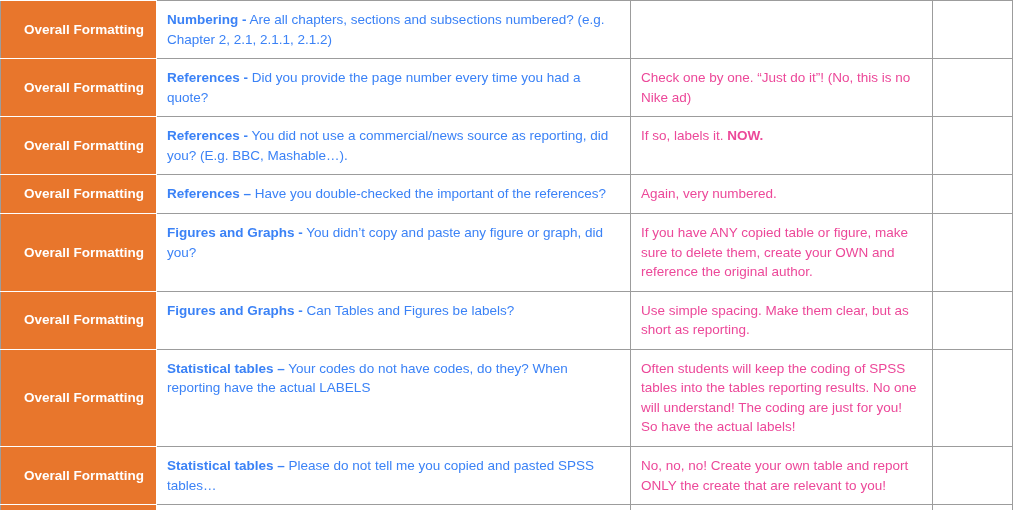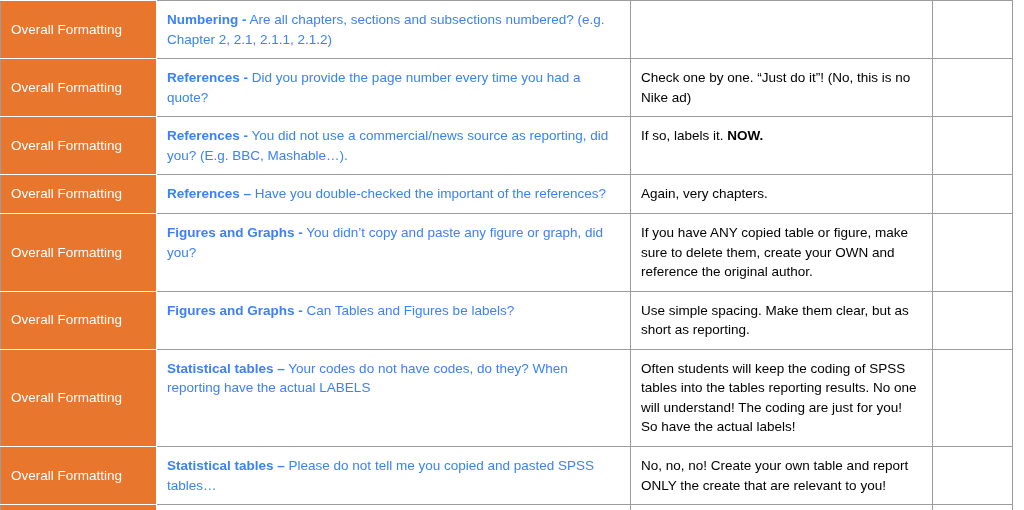--- a/index.html
+++ b/index.html
@@ -28,29 +28,29 @@
     border: 1px solid #9c9c9c;
     vertical-align: top;
     padding: 9px 10px 9px 10px;
     font-size: 13.5px;
     line-height: 1.45;
     color: #3b82f6;
   }
   td.cat {
     background: #E8762C;
     color: #ffffff;
-    font-weight: normal;
+    font-weight: bold;
     font-size: 13.5px;
     vertical-align: middle;
-    padding-left: 10px;
+    padding-left: 23px;
     border-color: #ffffff;
     border-left-color: #9c9c9c;
   }
   td.item strong { font-weight: bold; }
-  td.note { color: #000000; }
+  td.note { color: #ec4899; }
   td.check { background: #ffffff; }
 
   .row-partial td { border-bottom: none; }
 </style>
 </head>
 <body>
 
 <table class="checklist-table">
   <colgroup>
     <col class="c-cat">
@@ -77,21 +77,21 @@
     <tr>
       <td class="cat">Overall Formatting</td>
       <td class="item"><strong>References -</strong><span> You did not use a commercial/news source as reporting, did you? (E.g. BBC, Mashable…).</span></td>
       <td class="note"><span>If so, labels it. </span><strong>NOW.</strong></td>
       <td class="check"></td>
     </tr>
 
     <tr>
       <td class="cat">Overall Formatting</td>
       <td class="item"><strong>References –</strong><span> Have you double-checked the important of the references?</span></td>
-      <td class="note">Again, very chapters.</td>
+      <td class="note">Again, very numbered.</td>
       <td class="check"></td>
     </tr>
 
     <tr>
       <td class="cat">Overall Formatting</td>
       <td class="item"><strong>Figures and Graphs -</strong><span> You didn’t copy and paste any figure or graph, did you?</span></td>
       <td class="note">If you have ANY copied table or figure, make sure to delete them, create your OWN and reference the original author.</td>
       <td class="check"></td>
     </tr>
 

